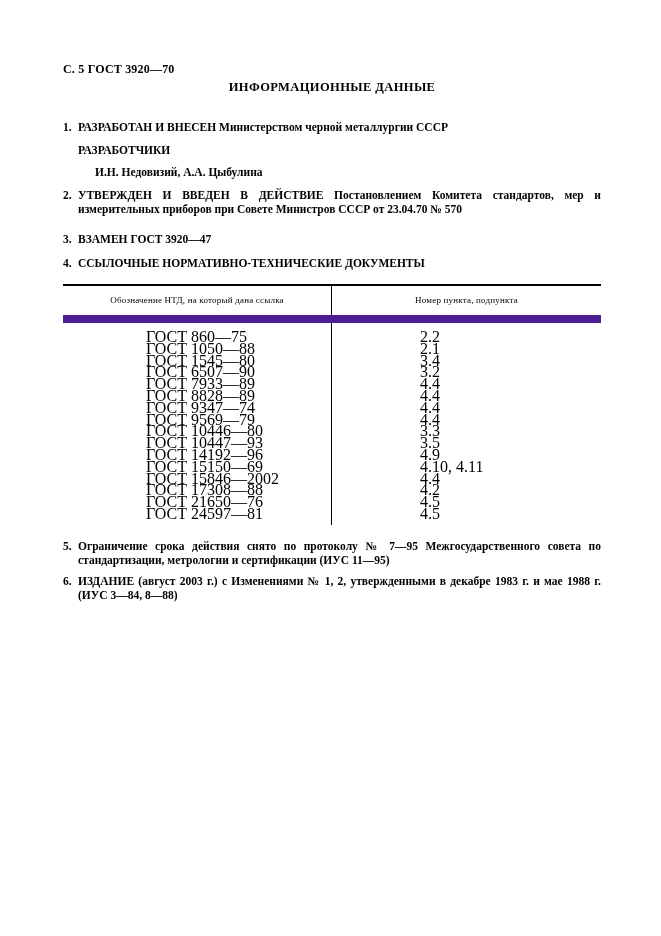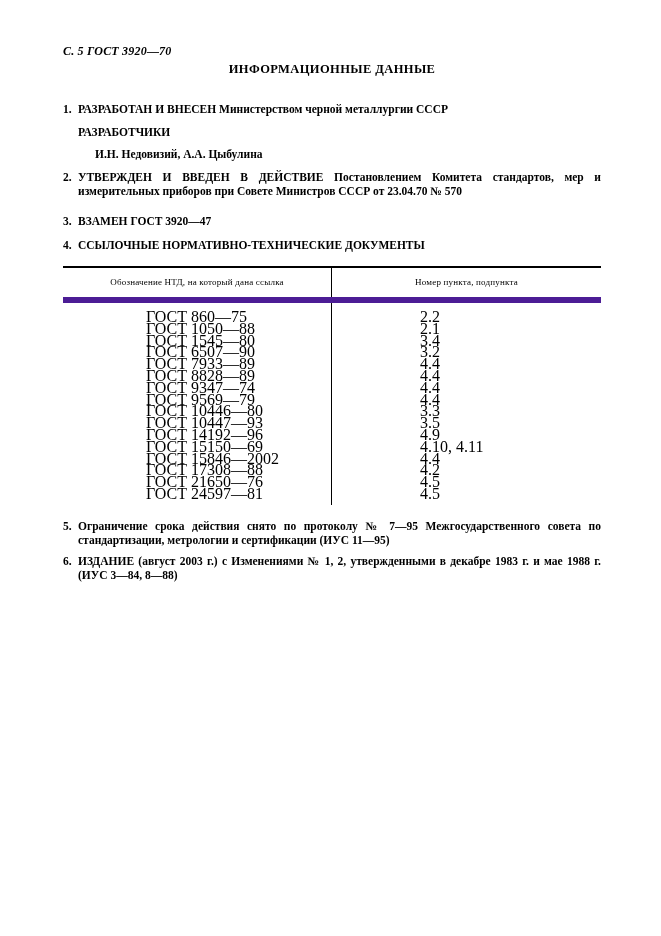--- a/index.html
+++ b/index.html
@@ -6,22 +6,22 @@
   .page{
     position:relative;
     width:661px;height:936px;
     background:#ffffff;
     color:#000;
     font-family:"Liberation Serif","DejaVu Serif",serif;
     overflow:hidden;
   }
   .content{position:absolute;left:63px;top:0;width:538px;}
   .doc-header{
-    margin-top:44px;
-    font-size:12px;font-weight:bold;line-height:14px;letter-spacing:.2px;font-style:italic;
+    margin-top:62px;
+    font-size:12px;font-weight:bold;line-height:14px;letter-spacing:.2px;
   }
   .doc-title{
     margin-top:4px;
     text-align:center;
     font-size:12.5px;font-weight:bold;line-height:14px;letter-spacing:.4px;
   }
   .item{
     position:relative;
     padding-left:15px;
     font-size:11.5px;font-weight:bold;line-height:14px;
@@ -43,21 +43,21 @@
   .sub-names{
     padding-left:32px;
     font-size:11.5px;font-weight:bold;line-height:14px;
   }
   .ref-table{
     margin-top:14px;
     border-top:2px solid #000;
   }
   .t-head{
     display:flex;
-    border-bottom:6px solid #4c1d95;
+    border-bottom:8px solid #4c1d95;
     height:29px;
     font-size:9px;font-weight:normal;line-height:11px;letter-spacing:.2px;
   }
   .hc-left{
     width:269px;box-sizing:border-box;
     border-right:1px solid #000;
     display:flex;align-items:center;justify-content:center;
     text-align:center;
   }
   .hc-right{

